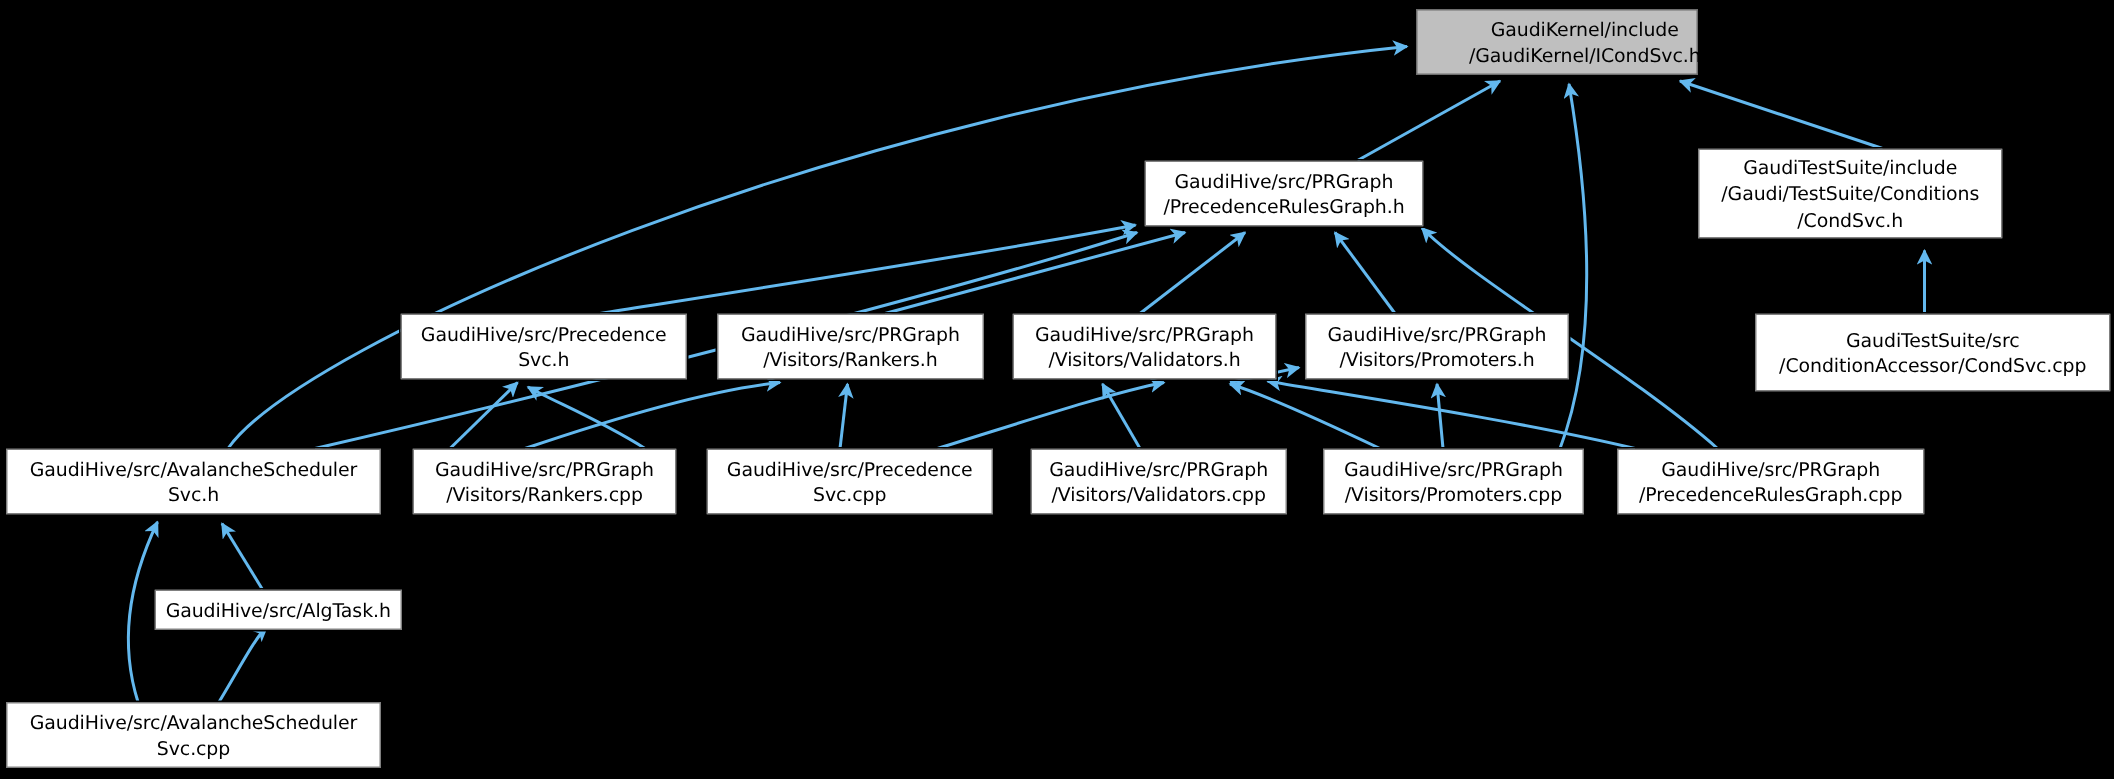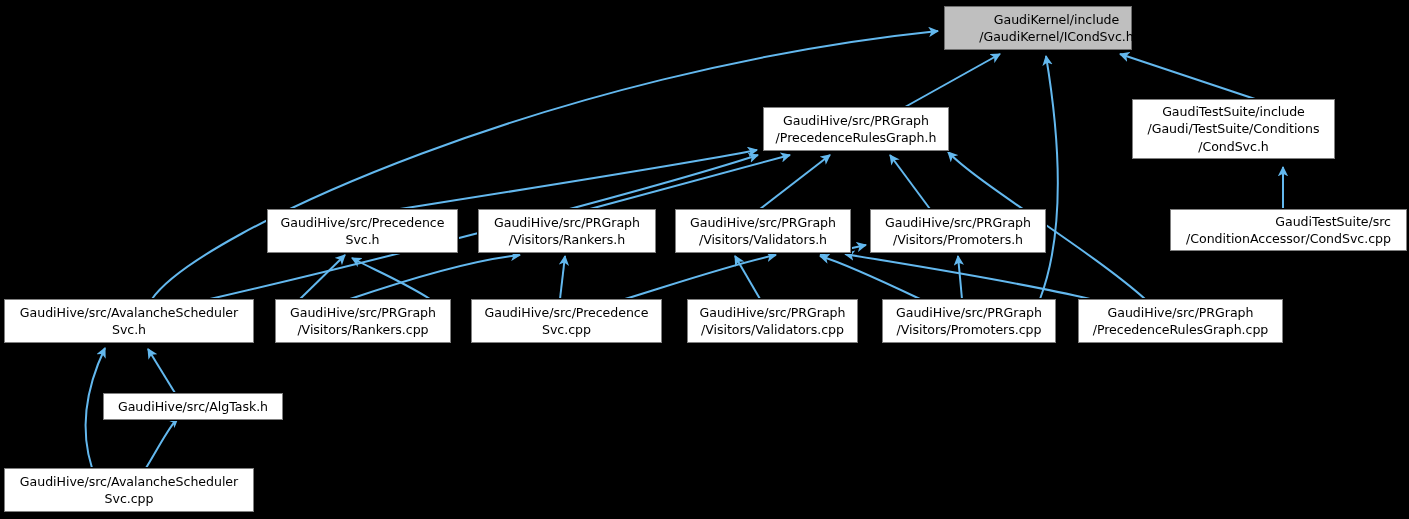--- a/index.html
+++ b/index.html
@@ -80,31 +80,31 @@
 /Gaudi/TestSuite/Conditions
 /CondSvc.h</div>
       <div class="node" style="left: 267px; top: 209px; width: 191px; height: 44px;">GaudiHive/src/Precedence
 Svc.h</div>
       <div class="node" style="left: 478px; top: 209px; width: 178px; height: 44px;">GaudiHive/src/PRGraph
 /Visitors/Rankers.h</div>
       <div class="node" style="left: 675px; top: 209px; width: 176px; height: 44px;">GaudiHive/src/PRGraph
 /Visitors/Validators.h</div>
       <div class="node" style="left: 870px; top: 209px; width: 176px; height: 44px;">GaudiHive/src/PRGraph
 /Visitors/Promoters.h</div>
-      <div class="node" style="left: 1170px; top: 209px; width: 237px; height: 42px; text-align: right;">GaudiTestSuite/src
+      <div class="node" style="left: 1170px; top: 209px; width: 237px; height: 52px;">GaudiTestSuite/src
 /ConditionAccessor/CondSvc.cpp</div>
       <div class="node" style="left: 4px; top: 299px; width: 250px; height: 44px;">GaudiHive/src/AvalancheScheduler
 Svc.h</div>
       <div class="node" style="left: 275px; top: 299px; width: 176px; height: 44px;">GaudiHive/src/PRGraph
 /Visitors/Rankers.cpp</div>
       <div class="node" style="left: 471px; top: 299px; width: 191px; height: 44px;">GaudiHive/src/Precedence
 Svc.cpp</div>
       <div class="node" style="left: 687px; top: 299px; width: 171px; height: 44px;">GaudiHive/src/PRGraph
 /Visitors/Validators.cpp</div>
       <div class="node" style="left: 882px; top: 299px; width: 174px; height: 44px;">GaudiHive/src/PRGraph
 /Visitors/Promoters.cpp</div>
       <div class="node" style="left: 1078px; top: 299px; width: 205px; height: 44px;">GaudiHive/src/PRGraph
 /PrecedenceRulesGraph.cpp</div>
-      <div class="node" style="left: 103px; top: 393px; width: 180px; height: 27px;">GaudiHive/src/AlgTask.h</div>
+      <div class="node" style="left: 103px; top: 393px; width: 165px; height: 27px;">GaudiHive/src/AlgTask.h</div>
       <div class="node" style="left: 4px; top: 468px; width: 250px; height: 44px;">GaudiHive/src/AvalancheScheduler
 Svc.cpp</div>
     </div>
 </div>
 
 </body></html>

